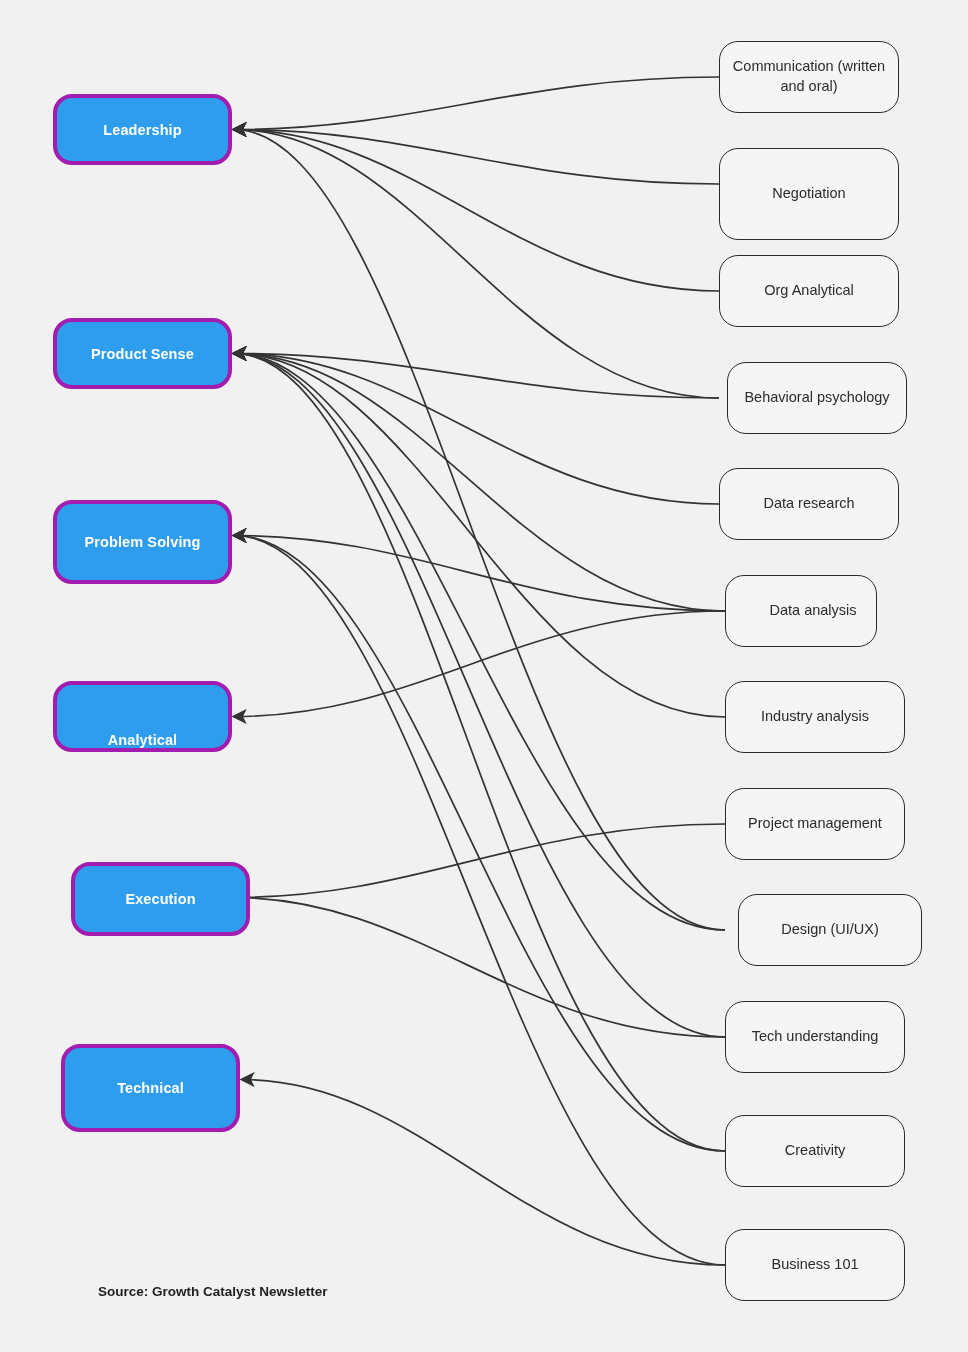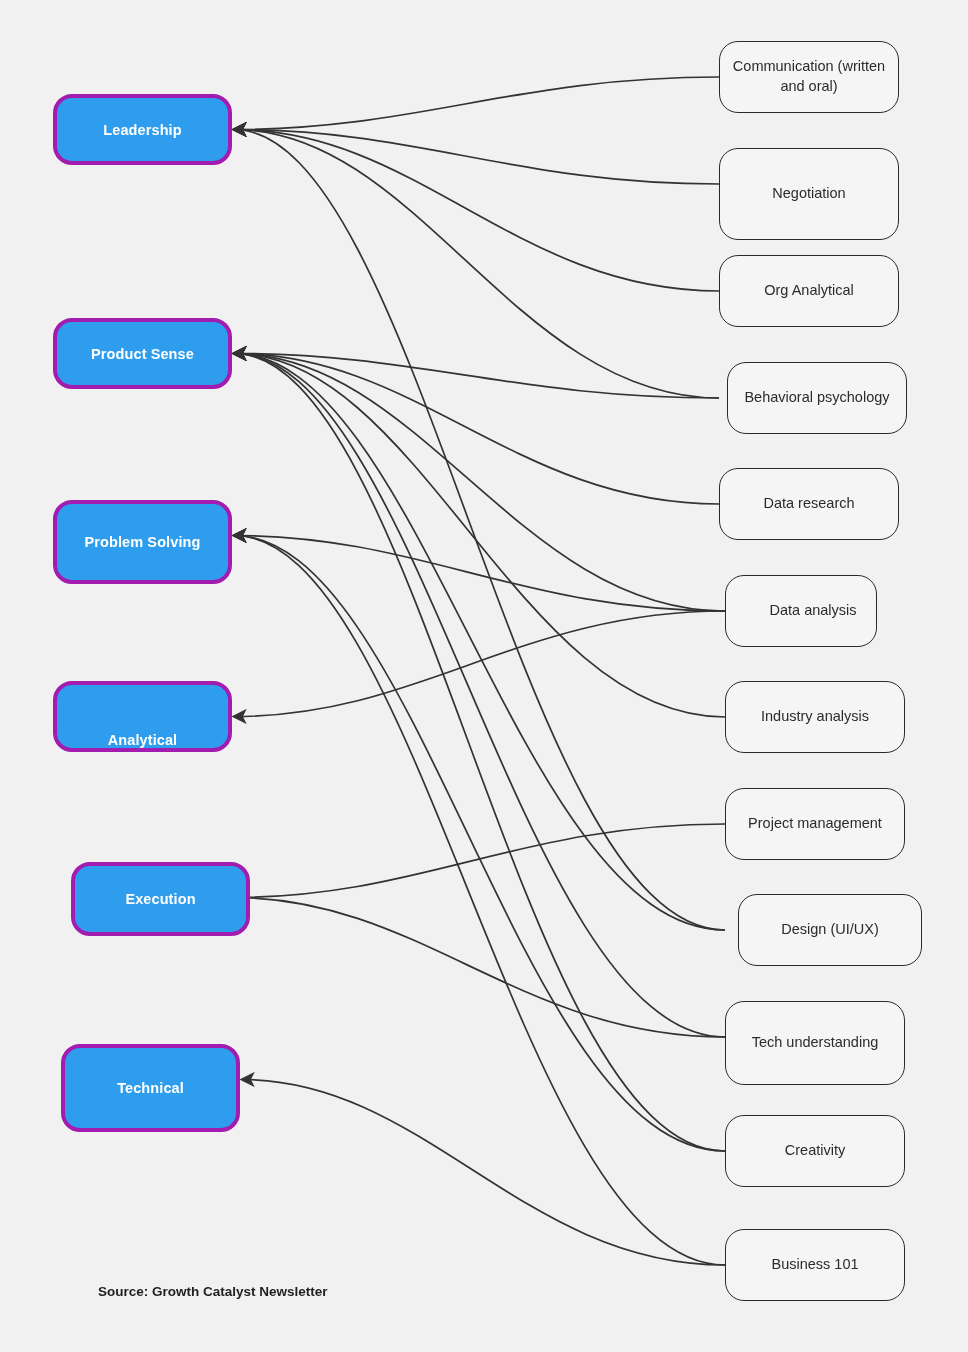--- a/index.html
+++ b/index.html
@@ -115,21 +115,21 @@
       </div>
       <div class="node skill" style="left: 725px; top: 681px; width: 180px; height: 72px;">
         <span>Industry analysis</span>
       </div>
       <div class="node skill" style="left: 725px; top: 788px; width: 180px; height: 72px;">
         <span>Project management</span>
       </div>
       <div class="node skill" style="left: 738px; top: 894px; width: 184px; height: 72px;">
         <span>Design (UI/UX)</span>
       </div>
-      <div class="node skill" style="left: 725px; top: 1001px; width: 180px; height: 84px;">
+      <div class="node skill" style="left: 725px; top: 1001px; width: 180px; height: 72px;">
         <span>Tech understanding</span>
       </div>
       <div class="node skill" style="left: 725px; top: 1115px; width: 180px; height: 72px;">
         <span>Creativity</span>
       </div>
       <div class="node skill" style="left: 725px; top: 1229px; width: 180px; height: 72px;">
         <span>Business 101</span>
       </div>
     </div>
 

